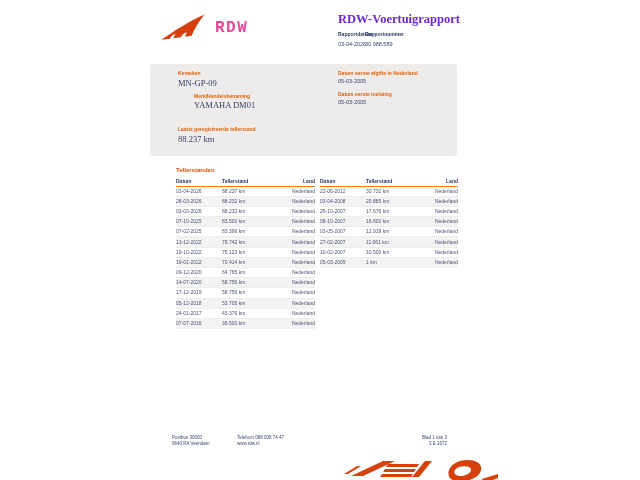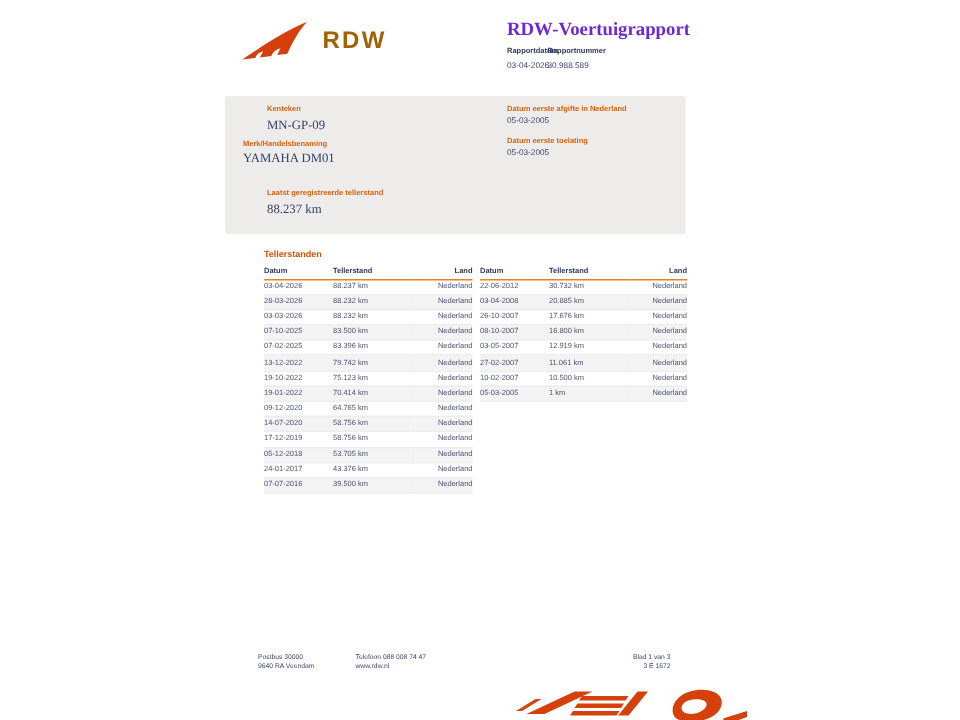--- a/index.html
+++ b/index.html
@@ -2,37 +2,37 @@
 <html><head>
 <meta charset="utf-8">
 <style>
   html,body{margin:0;padding:0;background:#fff;}
   .page{position:relative;width:640px;height:480px;background:#ffffff;overflow:hidden;
         font-family:"Liberation Sans",sans-serif;color:#333E66;}
 
   
   .logo{position:absolute;left:160px;top:13px;display:flex;align-items:center;gap:9px;}
   .logo svg{width:46px;height:29px;display:block;}
-  .logo-text{font-family:Liberation Sans, sans-serif;font-weight:bold;font-size:16px;
-             letter-spacing:1.5px;color:#a16207;}
+  .logo-text{font-family:Liberation Mono, monospace;font-weight:bold;font-size:16px;
+             letter-spacing:1.5px;color:#ec4899;}
   .doc-title{position:absolute;left:338px;top:12px;font-family:"Liberation Serif",serif;
              font-weight:bold;font-size:12.5px;color:#6d28d9;}
   .meta-block{position:absolute;top:31px;}
   .meta-block .meta-label{font-size:5px;font-weight:bold;color:#2E3862;margin-bottom:3.5px;}
   .meta-block .meta-value{font-size:5.5px;color:#3A4570;}
   .meta-date{left:338px;} .meta-number{left:365px;}
 
   
   .graybox{position:absolute;left:150px;top:64px;width:307px;height:92px;
            background:#EDECEA;border-radius:2px;}
   .graybox .field{position:absolute;}
   .lab{font-size:5px;font-weight:bold;color:#E2620D;line-height:1;}
   .val-lg{font-family:"Liberation Serif",serif;font-size:8.5px;color:#333E66;line-height:1;margin-top:2.5px;}
   .val-sm{font-size:5.5px;color:#3A4570;line-height:1;margin-top:3px;}
-  .f-kenteken{left:28px;top:7px;} .f-merk{left:12px;top:29.5px;}
+  .f-kenteken{left:28px;top:7px;} .f-merk{left:44px;top:29.5px;}
   .f-teller{left:28px;top:63px;}  .f-afgifte{left:188px;top:6.5px;}
   .f-toelating{left:188px;top:27.5px;}
 
   
   .section-title{position:absolute;left:176px;top:167px;font-size:6px;font-weight:bold;color:#DD4E09;}
   .tbl{position:absolute;top:177px;border-collapse:collapse;table-layout:fixed;}
   .tbl-left{left:176px;width:139px;} .tbl-right{left:320px;width:138px;}
   .tbl th{font-size:5px;font-weight:bold;color:#2E3862;text-align:left;
           border-bottom:1.5px solid #E8821E;padding:1.5px 0 2px 0;line-height:1;}
   .tbl td{font-size:5px;color:#4A5377;padding:2.1px 0;line-height:1;}

